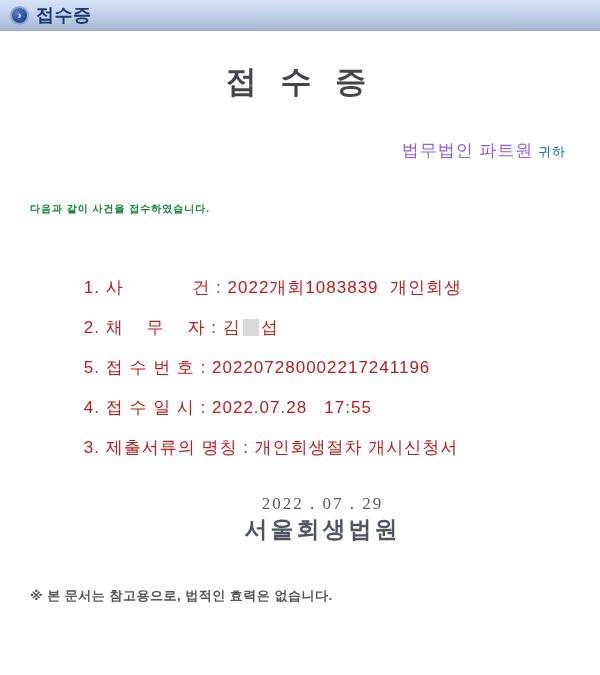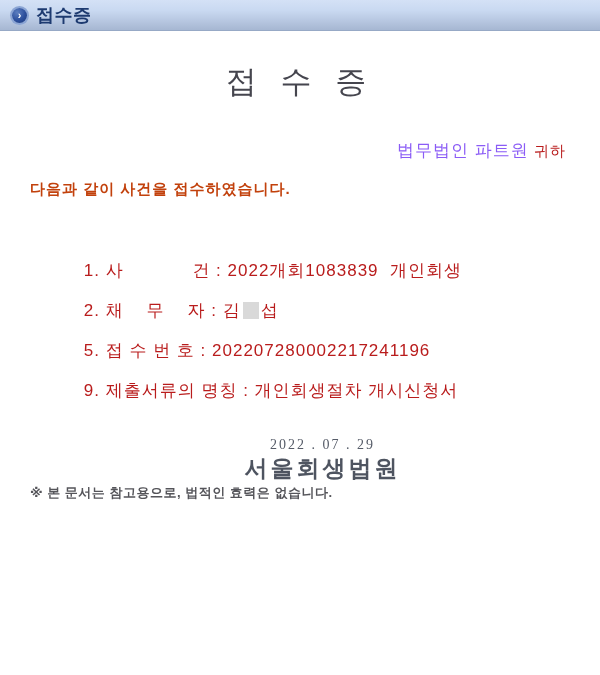--- a/index.html
+++ b/index.html
@@ -49,46 +49,47 @@
   
   .doc {
     padding: 0 30px;
     color: #444;
   }
   .doc-title {
     margin-top: 30px;
     text-align: center;
     font-family: "Liberation Serif", "DejaVu Serif", serif;
     font-size: 31px;
-    font-weight: normal;
+    font-weight: bold;
     color: #45454e;
     letter-spacing: 8px;
     white-space: pre;
   }
   .recipient {
     margin-top: 18px;
     text-align: right;
     padding-right: 4px;
     white-space: pre;
   }
   .recipient .bold-name {
     font-size: 17px;
     font-weight: normal;
     color: #8b5cf6;
     letter-spacing: 1px;
   }
   .recipient .honorific {
-    font-size: 15px;
-    color: #b91c1c;
+    font-size: 13px;
+    color: #0369a1;
     letter-spacing: 1px;
   }
   .intro {
-    font-size: 15px;
+    margin-top: 22px;
+    font-size: 10px;
     font-weight: bold;
-    color: #c2410c;
+    color: #15803d;
     letter-spacing: 1px;
     white-space: pre;
   }
   .case-list {
     margin-top: 40px;
     padding-left: 8px;
   }
   .case-row {
     height: 40px;
     font-size: 17px;
@@ -105,33 +106,34 @@
     vertical-align: middle;
     margin: 0 2px 2px 2px;
   }
   .sign-block {
     text-align: center;
     padding-left: 45px;
     font-family: "Liberation Serif", "DejaVu Serif", serif;
   }
   .sign-date {
     margin-top: 38px;
-    font-size: 14px;
+    font-size: 17px;
     color: #565c68;
     letter-spacing: 2px;
     white-space: pre;
   }
   .court-name {
     font-size: 23px;
     font-weight: bold;
     color: #4e5460;
     letter-spacing: 3px;
     white-space: pre;
   }
   .footnote {
+    margin-top: 42px;
     font-size: 13px;
     font-weight: bold;
     color: #55555a;
     letter-spacing: 0.5px;
     white-space: pre;
   }
 </style>
 </head>
 <body>
 
@@ -156,21 +158,24 @@
       <div class="case-row">
         <span>1. 사            건 : 2022개회1083839  개인회생</span>
       </div>
       <div class="case-row">
         <span>2. 채    무    자 : 김</span><span class="redact-box"></span><span>섭</span>
       </div>
       <div class="case-row">
         <span>5. 접 수 번 호 : 202207280002217241196</span>
       </div>
       <div class="case-row">
-        <span>9. 제출서류의 명칭 : 개인회생절차 개시신청서</span>
+        <span>4. 접 수 일 시 : 2022.07.28   17:55</span>
+      </div>
+      <div class="case-row">
+        <span>3. 제출서류의 명칭 : 개인회생절차 개시신청서</span>
       </div>
     </div>
 
     <div class="sign-block">
       <div class="sign-date">2022 . 07 . 29</div>
       <div class="court-name">서울회생법원</div>
     </div>
 
     <div class="footnote">※ 본 문서는 참고용으로, 법적인 효력은 없습니다.</div>
 

